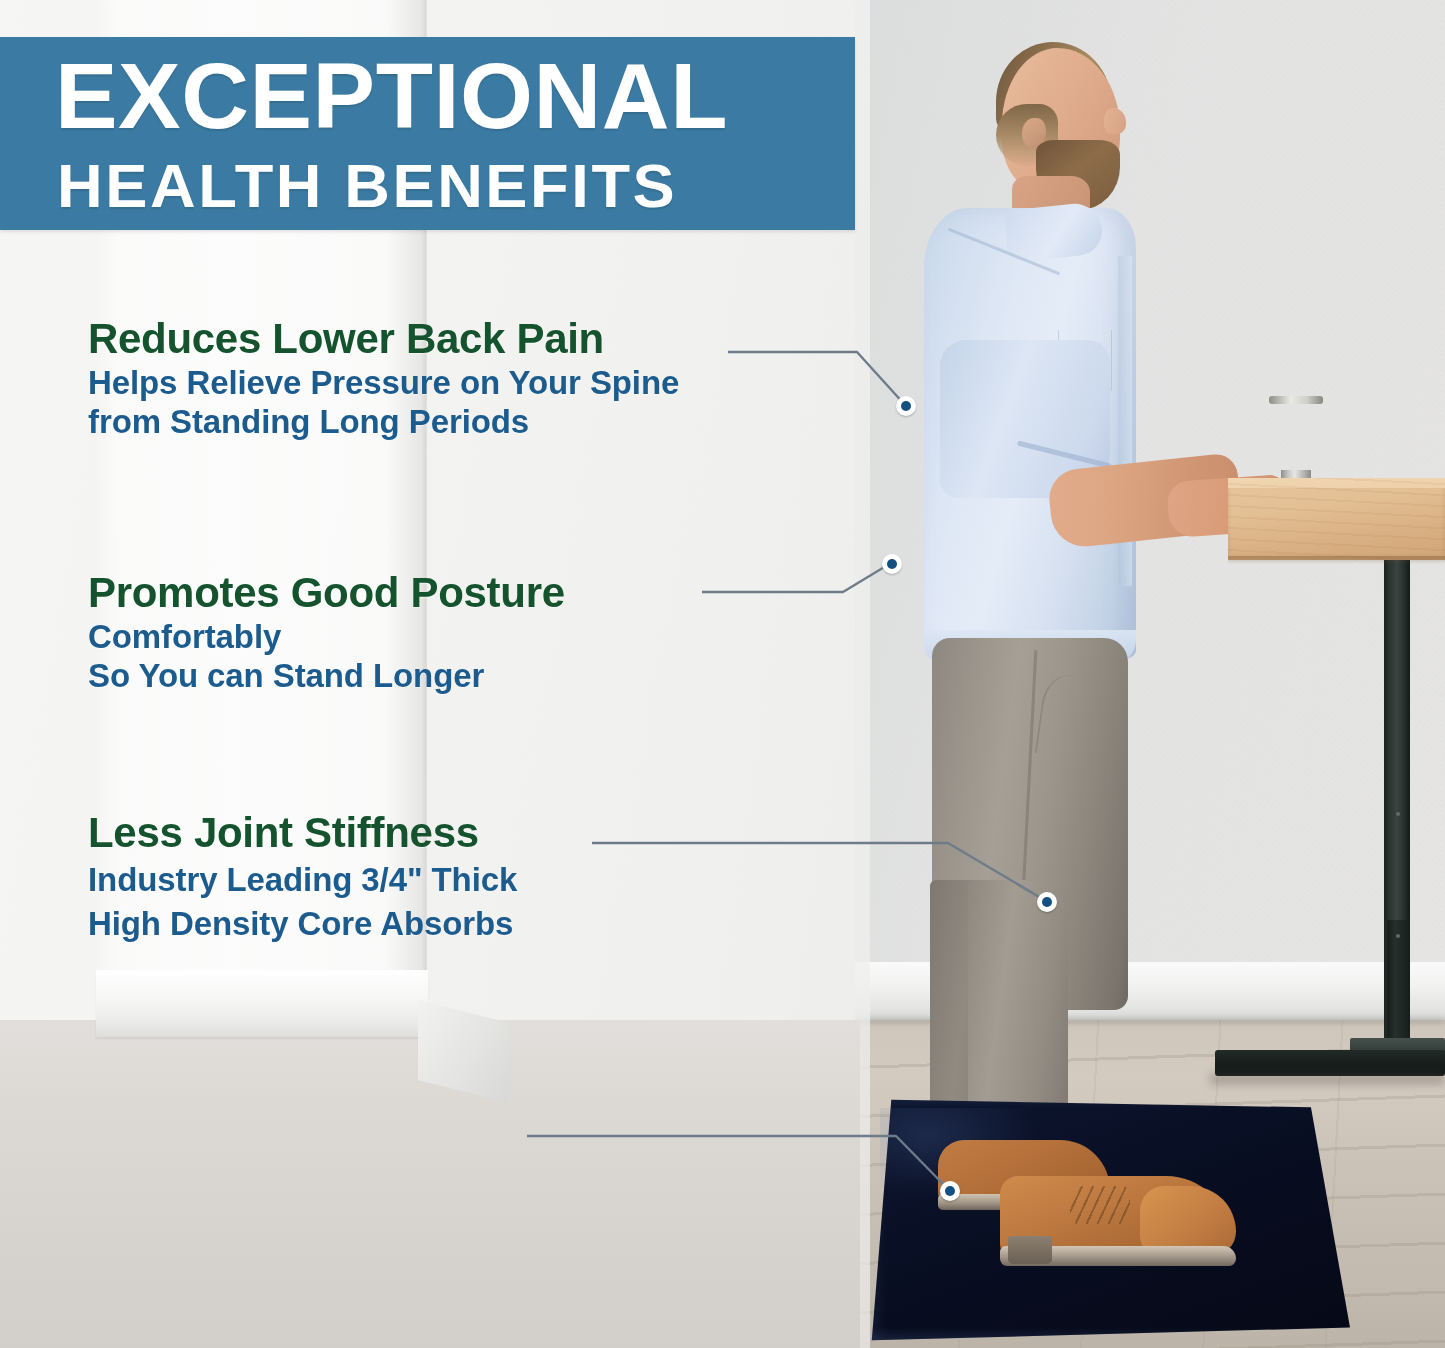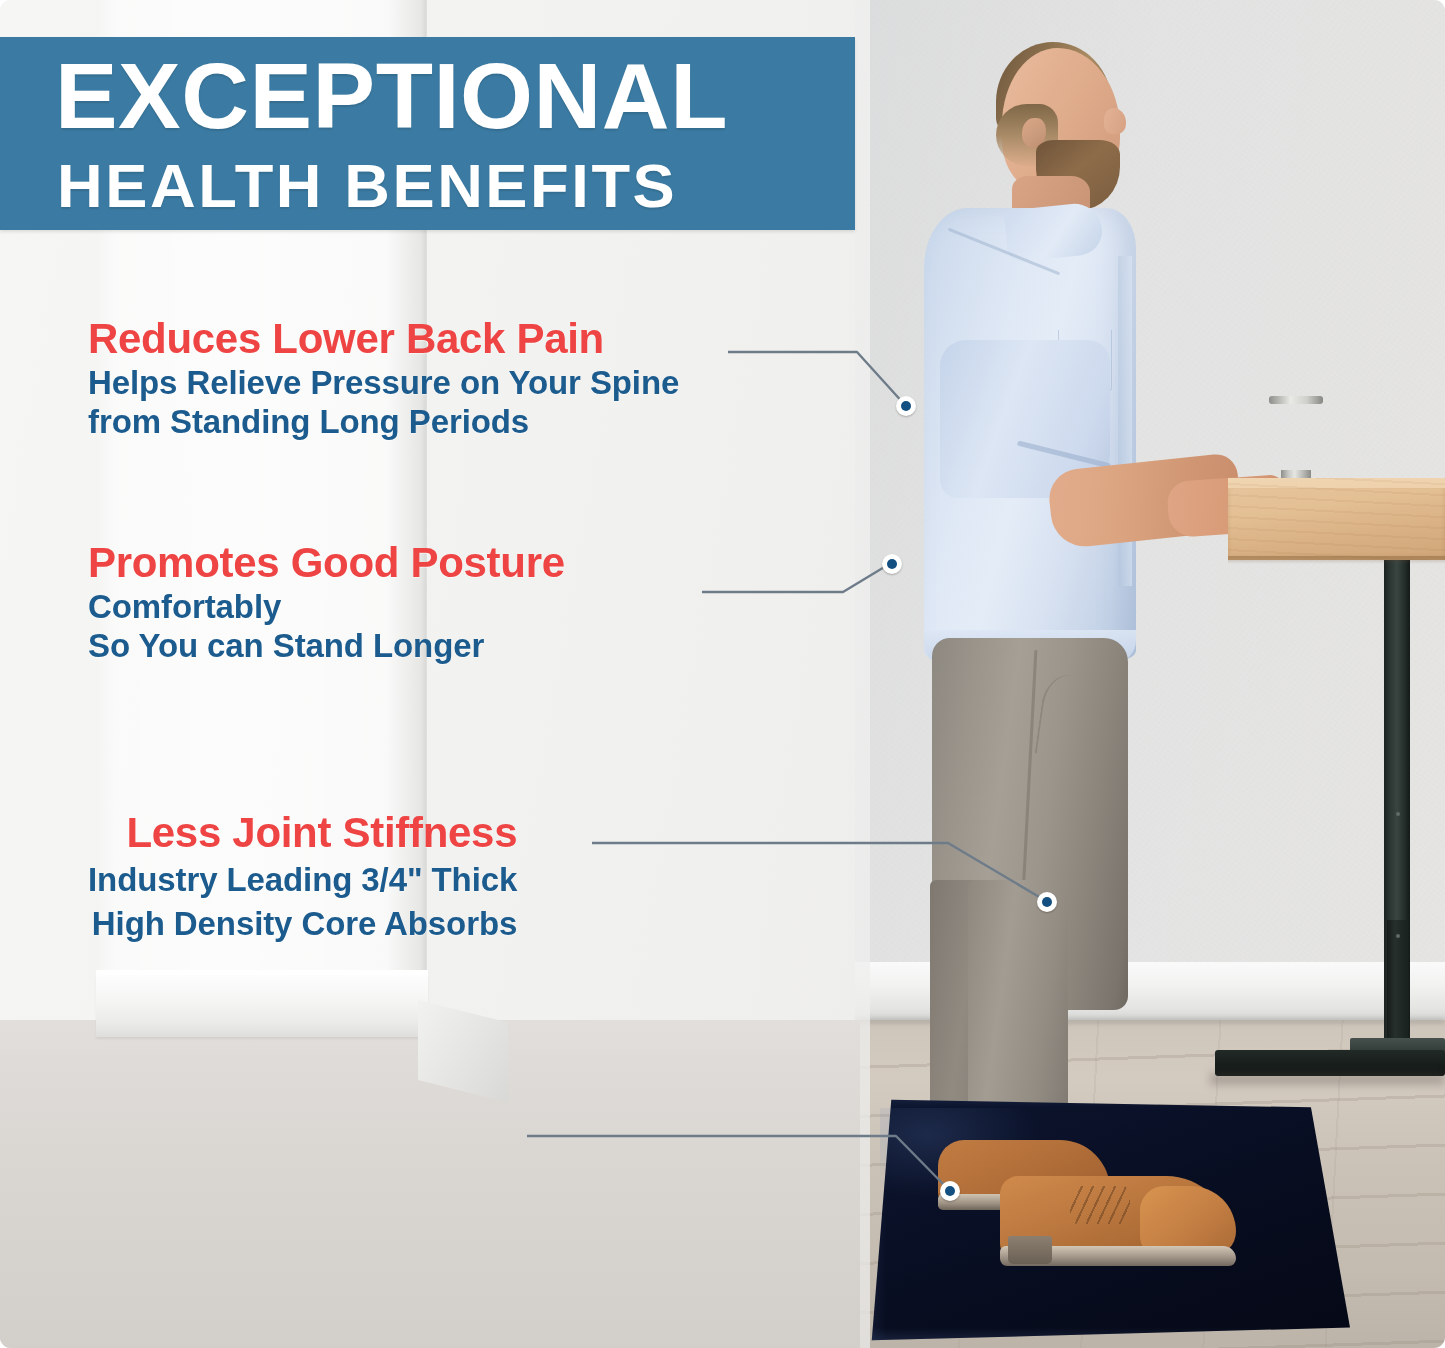--- a/index.html
+++ b/index.html
@@ -10,21 +10,20 @@
   body {
     font-family: "Liberation Sans", sans-serif;
   }
 
   #poster {
     position: relative;
     width: 1445px;
     height: 1348px;
     overflow: hidden;
     background: #ffffff;
-    border-radius: 11px;
   }
 
   
   .scene {
     position: absolute;
     inset: 0;
     overflow: hidden;
   }
 
   
@@ -594,42 +593,42 @@
   }
 
   
   .benefit {
     position: absolute;
     left: 88px;
   }
   .benefit-title {
     font-size: 42px;
     font-weight: 700;
-    color: #ef4444;
+    color: #14532d;
     line-height: 1.0;
     letter-spacing: -0.3px;
     white-space: nowrap;
     margin: 0 0 4px 0;
     text-shadow: 0 1px 1px rgba(255,255,255,0.55);
   }
   .benefit-lines {
     font-size: 33px;
     font-weight: 600;
     color: #1b5b8e;
     line-height: 1.18;
     letter-spacing: -0.1px;
     white-space: nowrap;
     text-shadow: 0 1px 1px rgba(255,255,255,0.5);
   }
   .benefit-lines div { margin: 0; }
   .benefit-lines.loose div { line-height: 1.34; }
 
   #benefit-0 { top: 318px; }
-  #benefit-1 { top: 542px; }
-  #benefit-2 { top: 812px; text-align: right; }
+  #benefit-1 { top: 572px; }
+  #benefit-2 { top: 812px; }
   #benefit-3 { top: 1112px; }
 
   
   .connectors {
     position: absolute;
     left: 0; top: 0;
     width: 1445px; height: 1348px;
     pointer-events: none;
   }
   .dot {

